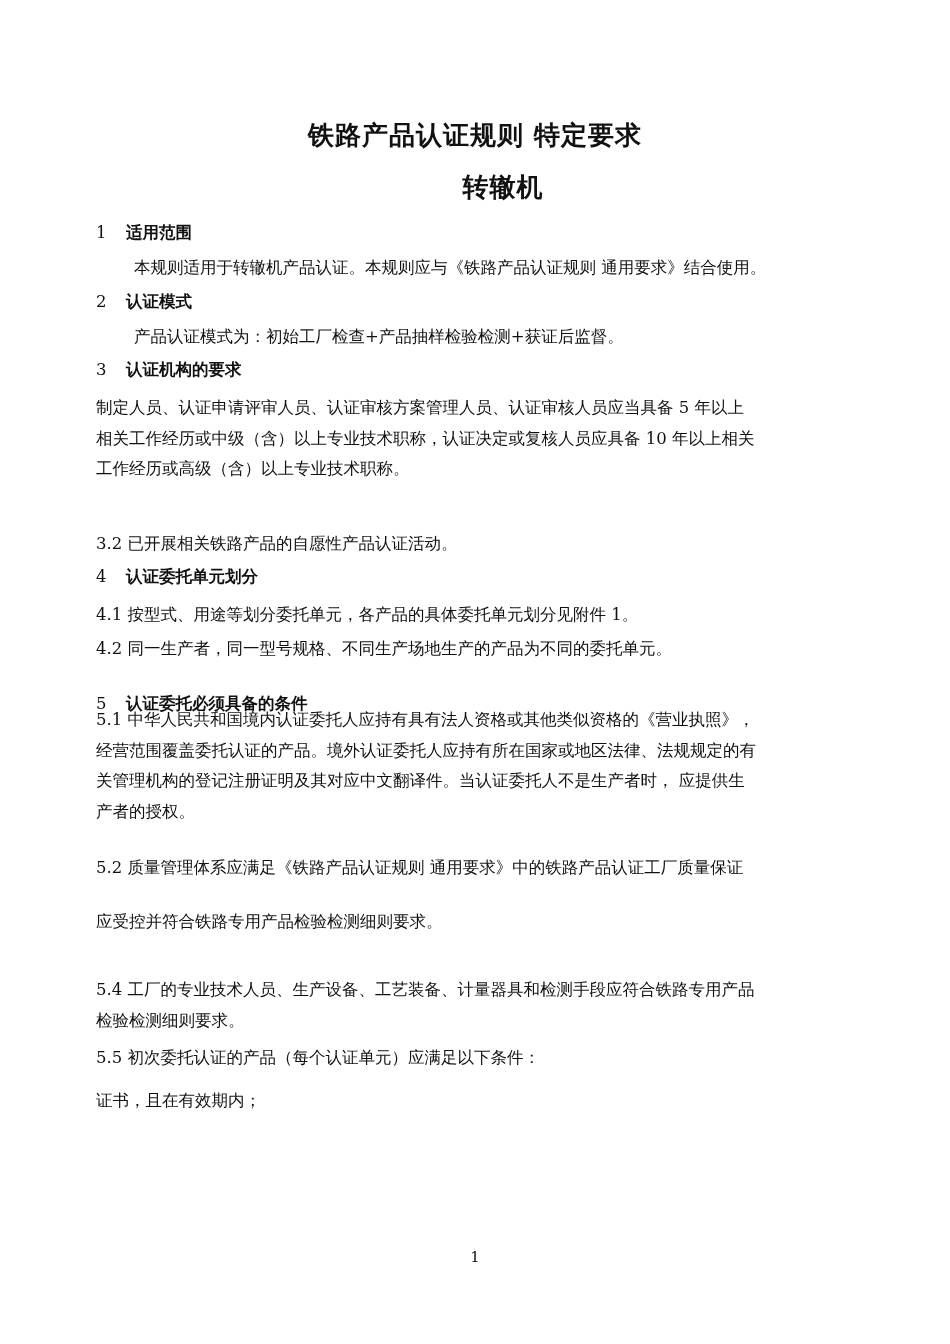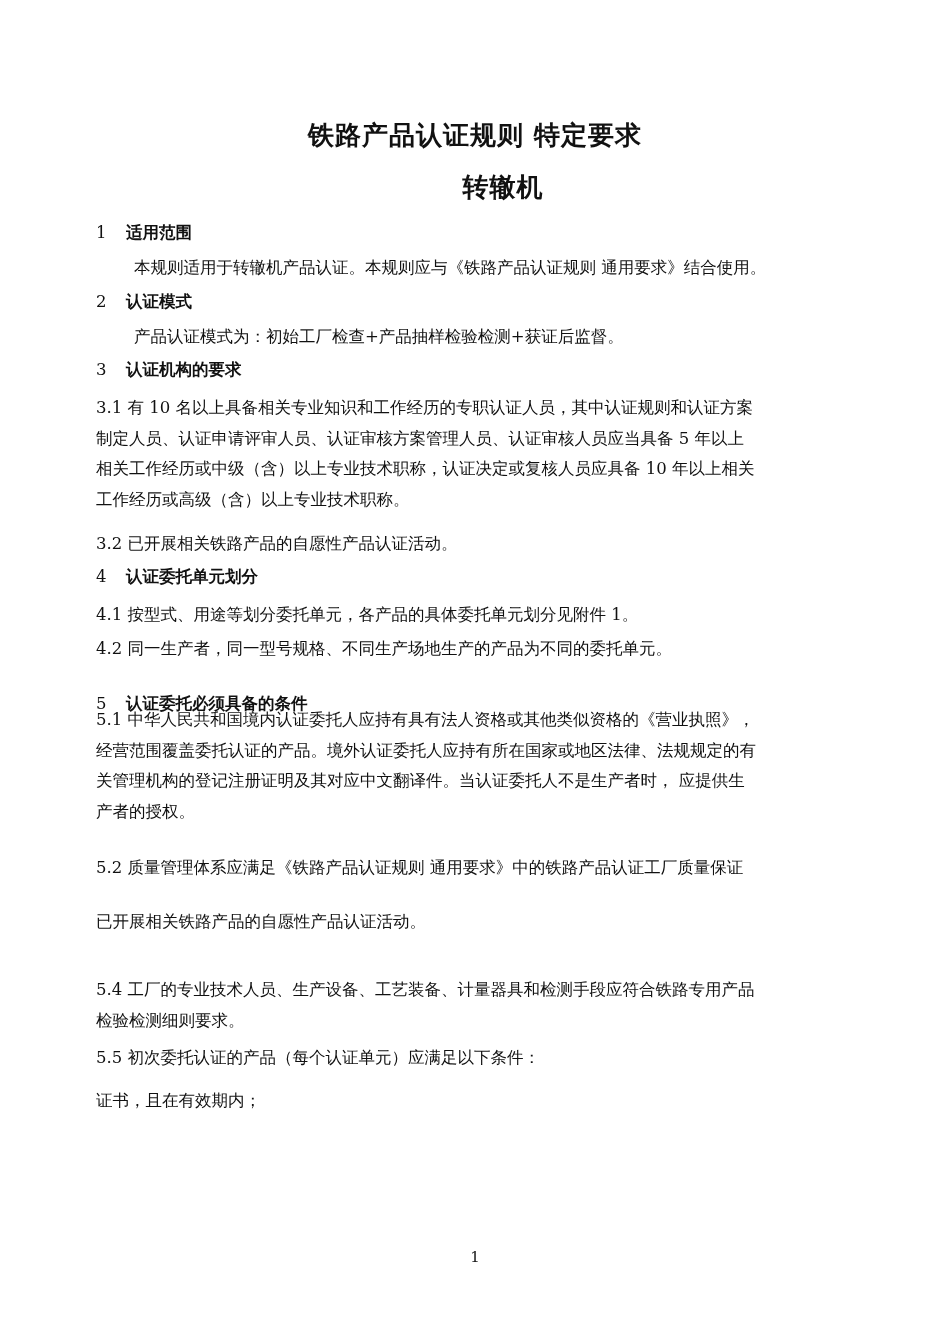--- a/index.html
+++ b/index.html
@@ -32,21 +32,20 @@
 
   <div class="h" style="top:291px;">
     <span class="num">2</span><span>认证模式</span>
   </div>
   <div class="p indent" style="top:322px;">产品认证模式为：初始工厂检查+产品抽样检验检测+获证后监督。</div>
 
   <div class="h" style="top:359px;">
     <span class="num">3</span><span>认证机构的要求</span>
   </div>
   <div class="p" style="top:393px;">
-    <span class="line">3.1  有  10 名以上具备相关专业知识和工作经历的专职认证人员，其中认证规则和认证方案</span>
     <span class="line">制定人员、认证申请评审人员、认证审核方案管理人员、认证审核人员应当具备  5 年以上</span>
     <span class="line">相关工作经历或中级（含）以上专业技术职称，认证决定或复核人员应具备  10  年以上相关</span>
     <span class="line">工作经历或高级（含）以上专业技术职称。</span>
   </div>
   <div class="p" style="top:529px;">3.2   已开展相关铁路产品的自愿性产品认证活动。</div>
 
   <div class="h" style="top:566px;">
     <span class="num">4</span><span>认证委托单元划分</span>
   </div>
   <div class="p" style="top:600px;">4.1  按型式、用途等划分委托单元，各产品的具体委托单元划分见附件  1。</div>
@@ -58,21 +57,21 @@
   <div class="p" style="top:705px;">
     <span class="line">5.1   中华人民共和国境内认证委托人应持有具有法人资格或其他类似资格的《营业执照》，</span>
     <span class="line">经营范围覆盖委托认证的产品。境外认证委托人应持有所在国家或地区法律、法规规定的有</span>
     <span class="line">关管理机构的登记注册证明及其对应中文翻译件。当认证委托人不是生产者时，    应提供生</span>
     <span class="line">产者的授权。</span>
   </div>
   <div class="p" style="top:836px;margin-top:17px;">
     <span class="line">5.2  质量管理体系应满足《铁路产品认证规则  通用要求》中的铁路产品认证工厂质量保证</span>
   </div>
   <div class="p" style="top:907px;">
-    <span class="line">已开展相关铁路产品的自愿性产品认证活动。</span>
+    <span class="line">应受控并符合铁路专用产品检验检测细则要求。</span>
   </div>
   <div class="p" style="top:975px;">
     <span class="line">5.4  工厂的专业技术人员、生产设备、工艺装备、计量器具和检测手段应符合铁路专用产品</span>
     <span class="line">检验检测细则要求。</span>
   </div>
   <div class="p" style="top:1043px;">5.5  初次委托认证的产品（每个认证单元）应满足以下条件：</div>
   <div class="p" style="top:1081px; left:96px;">
     <span class="line" style="margin-top:5px;">证书，且在有效期内；</span>
   </div>
 

